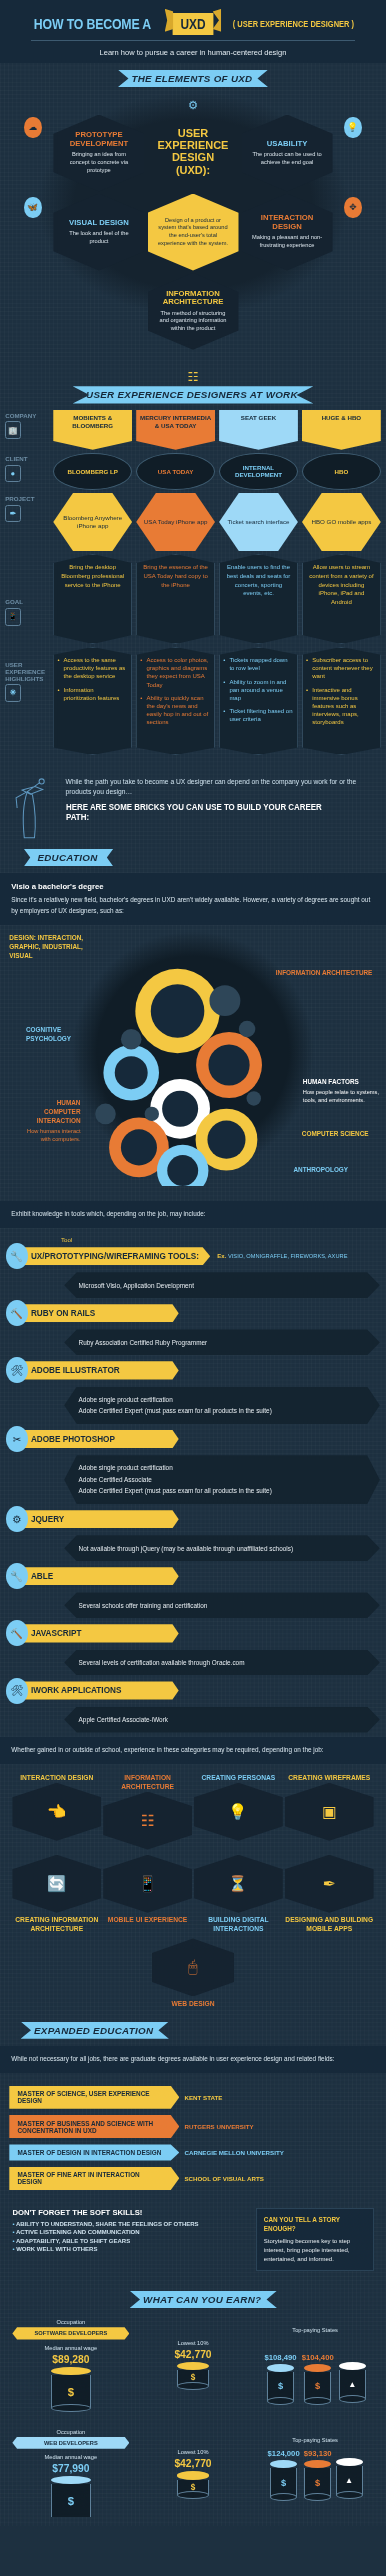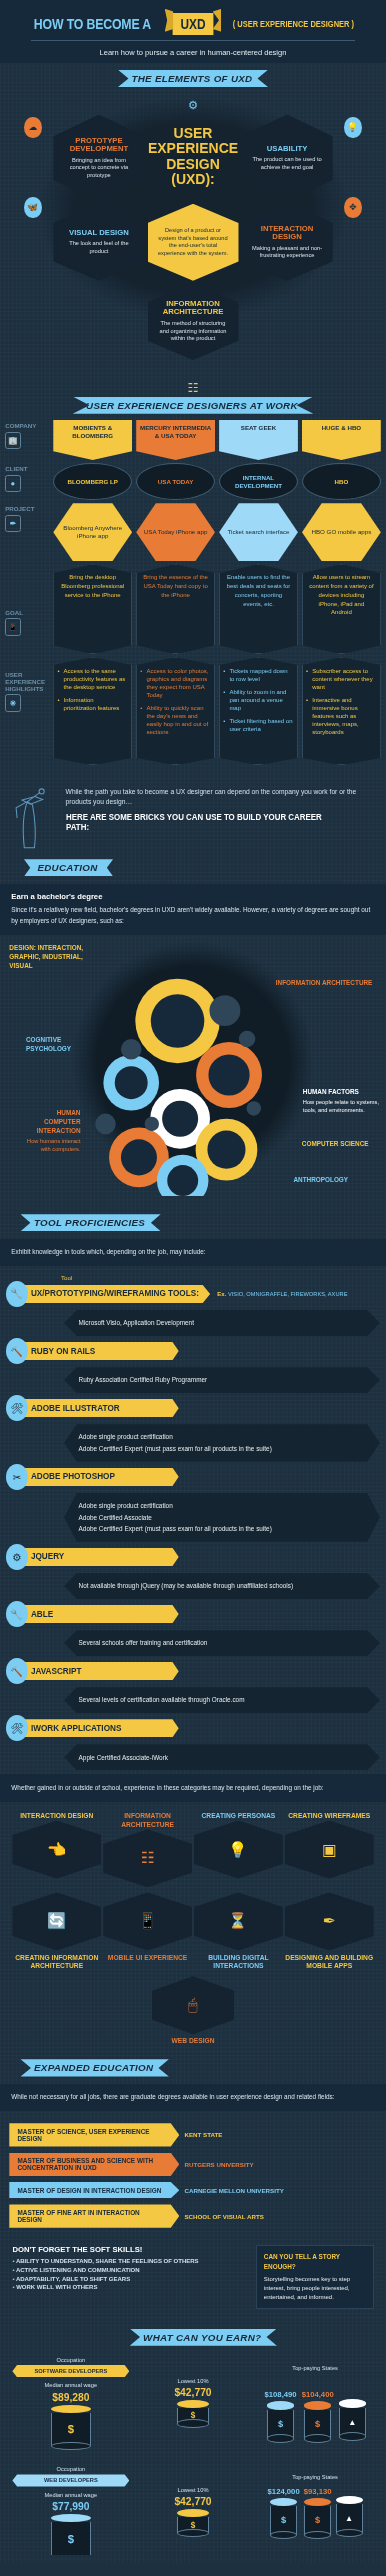--- a/index.html
+++ b/index.html
@@ -293,21 +293,21 @@
       <div class="bubble bub-o" style="left:-9.3px;top:2.1px;">☁</div>
       <div class="bubble bub-b" style="right:-9.3px;top:2.1px;">💡</div>
       <div class="bubble bub-b" style="left:-9.3px;top:82px;">🦋</div>
       <div class="bubble bub-o" style="right:-9.3px;top:82px;">✥</div>
       <div class="hexgrid">
         <div class="hex">
           <h4 class="o">PROTOTYPE DEVELOPMENT</h4>
           <p>Bringing an idea from concept to concrete via prototype</p>
         </div>
         <div class="hex" style="background:transparent;">
-          <h4 class="y" style="font-size:14px;">USER EXPERIENCE DESIGN (UXD):</h4>
+          <h4 class="y" style="font-size:11px;">USER EXPERIENCE DESIGN (UXD):</h4>
         </div>
         <div class="hex">
           <h4 class="b">USABILITY</h4>
           <p>The product can be used to achieve the end goal</p>
         </div>
         <div class="hex">
           <h4 class="b">VISUAL DESIGN</h4>
           <p>The look and feel of the product</p>
         </div>
         <div class="hex center">
@@ -411,21 +411,21 @@
       <p>While the path you take to become a UX designer can depend on the company you work for or the products you design…</p>
       <h3>HERE ARE SOME BRICKS YOU CAN USE TO BUILD YOUR CAREER PATH:</h3>
     </div>
   </div>
 
   <div class="sec-wrap" style="text-align:left;padding-left:24px;">
     <span class="sec-ribbon">EDUCATION</span>
   </div>
 
   <div class="panel">
-    <h4>Earn a bachelor's degree</h4>
+    <h4>Visio a bachelor's degree</h4>
     <p>Since it's a relatively new field, bachelor's degrees in UXD aren't widely available. However, a variety of degrees are sought out by employers of UX designers, such as:</p>
   </div>
 
   <div class="gears">
     <div class="gear-label y" style="left:9.3px;top:5.2px;width:82px;">
       <span>DESIGN: INTERACTION, GRAPHIC, INDUSTRIAL, VISUAL</span>
     </div>
     <div class="gear-label o" style="right:7.2px;top:40px;width:103px;text-align:left;">
       <span>INFORMATION ARCHITECTURE</span>
     </div>
@@ -480,23 +480,20 @@
         <circle cx="262" cy="110" r="30"></circle>
           <circle cx="80" cy="185" r="20"></circle>
         <circle cx="305" cy="165" r="16"></circle>
           <circle cx="318" cy="300" r="14"></circle>
         <circle cx="120" cy="330" r="14"></circle>
           <circle cx="30" cy="330" r="20"></circle>
       </g>
     </svg>
   </div>
 
-  <div class="sec-wrap" style="text-align:left;padding-left:20.6px;">
-    <span class="sec-ribbon">TOOL PROFICIENCIES</span>
-  </div>
   <div class="panel">
     <p>Exhibit knowledge in tools which, depending on the job, may include:</p>
   </div>
 
   <div style="padding:4.1px 0 0 61px;font-size:6.2px;color:#f4c842;">Tool</div>
 
   <div>
 
     <div class="tool-row">
       <div class="tool-head">

